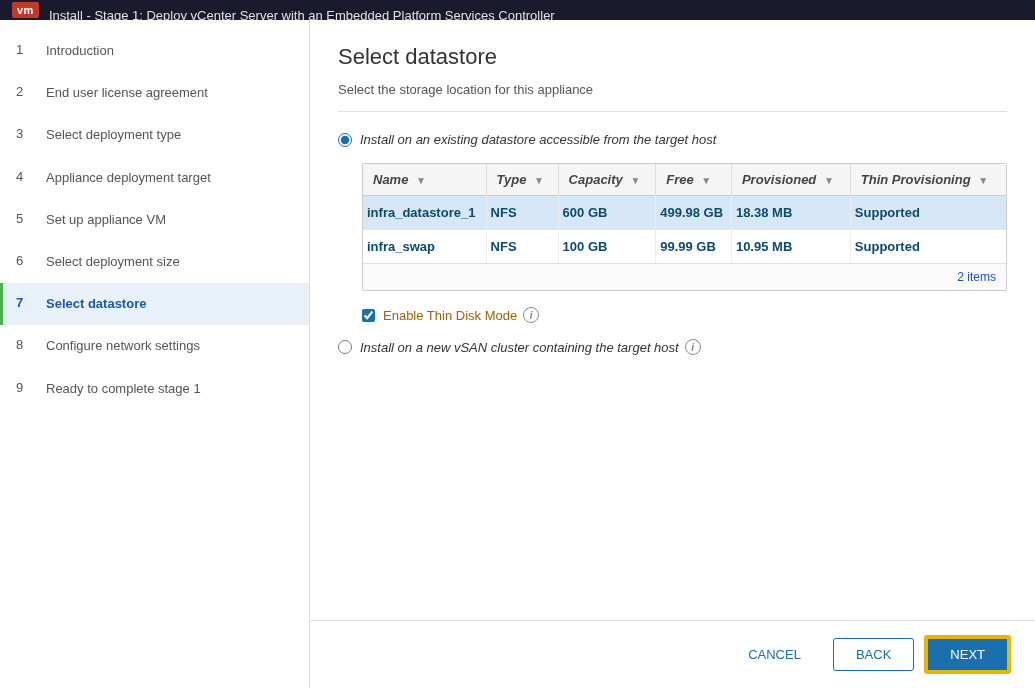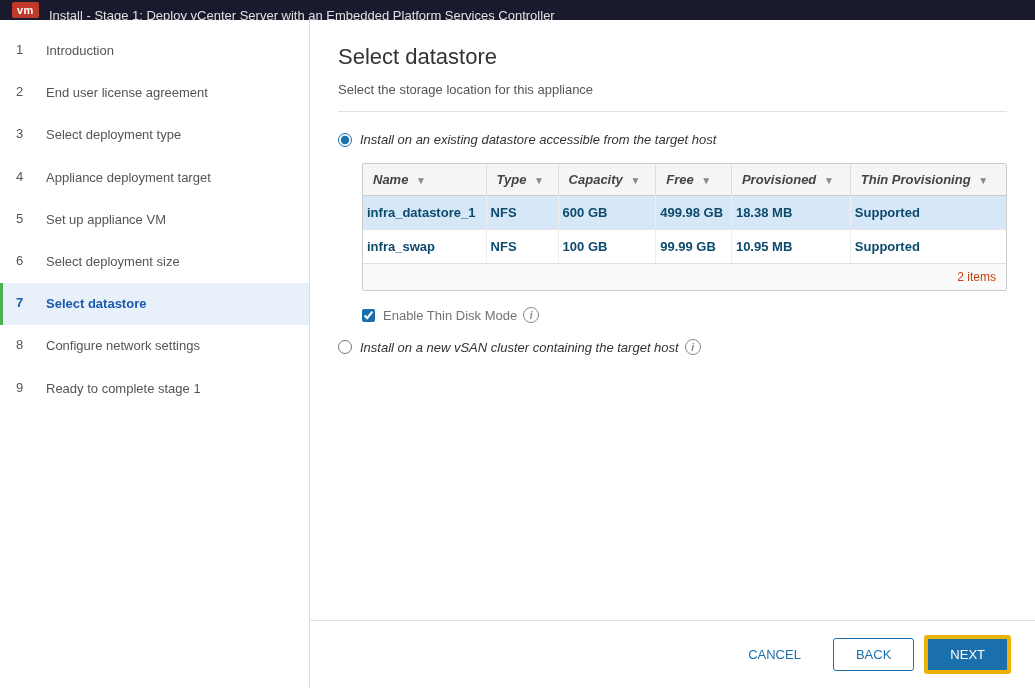--- a/index.html
+++ b/index.html
@@ -153,31 +153,31 @@
       border-right: 1px solid #eee;
       font-weight: bold;
     }
     tbody td:last-child { border-right: none; }
     .table-footer {
       background: #fafafa;
       border-top: 1px solid #e0e0e0;
       padding: 6px 10px;
       text-align: right;
       font-size: 12px;
-      color: #c2410c;
+      color: #1d4ed8;
     }
 
     
     .checkbox-row {
       display: flex;
       align-items: center;
       margin: 10px 24px 16px;
     }
     .checkbox-row input[type="checkbox"] { margin-right: 8px; accent-color: #1a6fad; }
-    .checkbox-label { font-size: 13px; color: #737373; }
+    .checkbox-label { font-size: 13px; color: #a16207; }
     .info-icon {
       display: inline-flex;
       align-items: center;
       justify-content: center;
       width: 16px;
       height: 16px;
       border-radius: 50%;
       border: 1px solid #888;
       color: #888;
       font-size: 10px;

